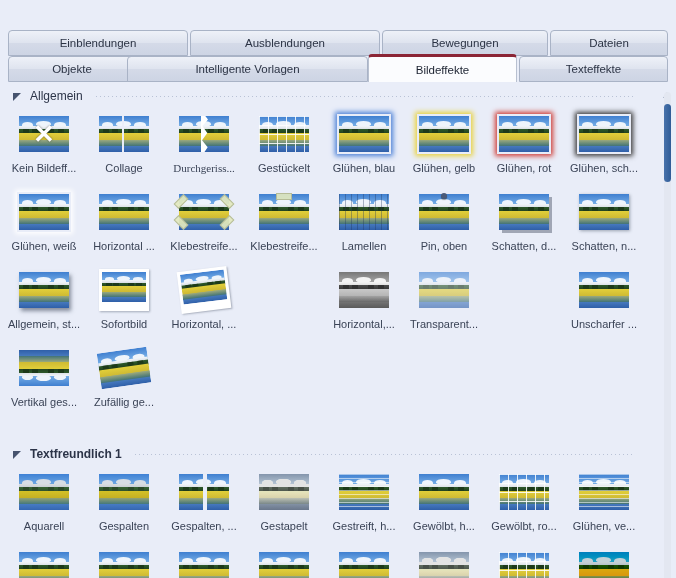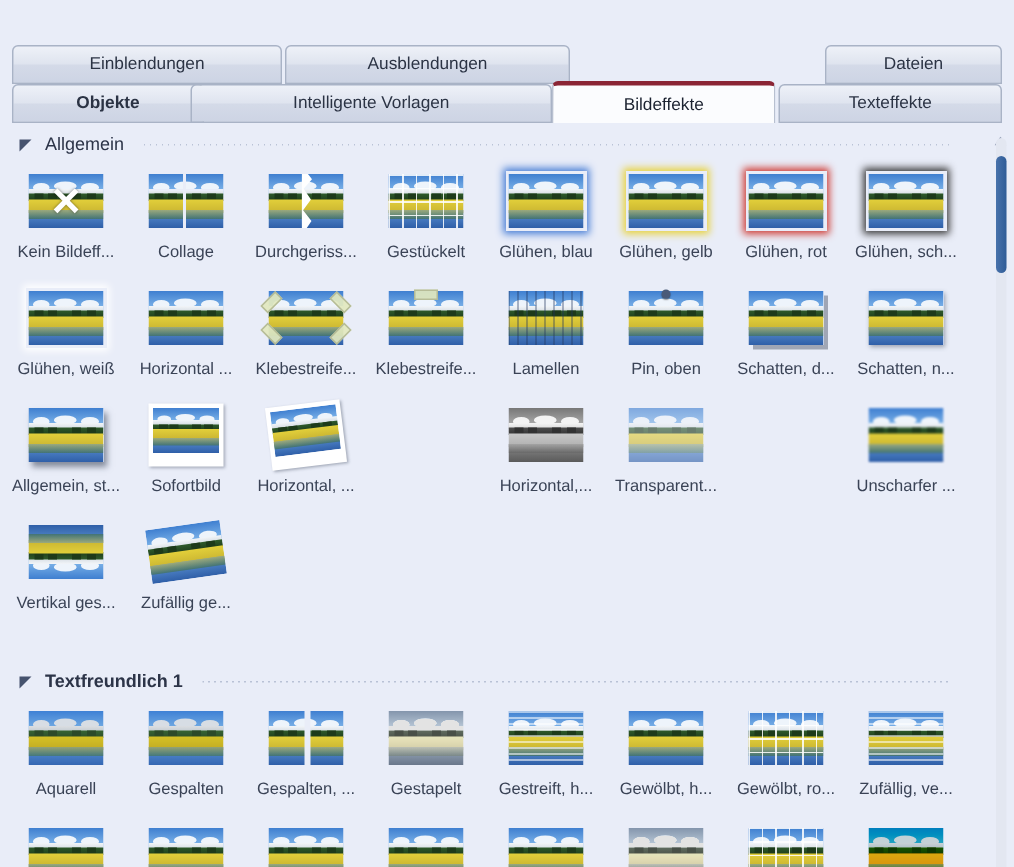--- a/index.html
+++ b/index.html
@@ -150,26 +150,29 @@
   <div class="topline"></div>
 
   <div class="tabbar">
     <div class="tabrow r1">
         <div class="tab" style="left: 8px; width: 180px;">
           <span>Einblendungen</span>
         </div>
         <div class="tab" style="left: 190px; width: 190px;">
           <span>Ausblendungen</span>
         </div>
+        <div class="tab" style="left: 382px; width: 166px;">
+          <span>Bewegungen</span>
+        </div>
         <div class="tab" style="left: 550px; width: 118px;">
           <span>Dateien</span>
         </div>
       </div>
     <div class="tabrow r2">
-        <div class="tab" style="left: 8px; width: 128px; font-weight: bold;">
+        <div class="tab" style="left: 8px; width: 128px;">
           <span>Objekte</span>
         </div>
         <div class="tab" style="left: 127px; width: 241px;">
           <span>Intelligente Vorlagen</span>
         </div>
         <div class="tab active" style="left: 368px; width: 149px; top: -2px;">
           <span>Bildeffekte</span>
         </div>
         <div class="tab" style="left: 519px; width: 149px;">
           <span>Texteffekte</span>
@@ -222,21 +225,21 @@
               <span class="vline" style="left:26%"></span>
               <span class="vline" style="left:58%"></span>
               <span class="vline" style="left:78%"></span>
               <span class="field"></span>
               <span class="water"></span>
               <span class="refl"></span>
             </span>
           </div>
           <div class="caption">Collage</div>
         </div>
-        <div class="cell" style="left: 164px; top: 0px;">
+        <div class="cell" style="left: 164px; top: 0px; font-family: Liberation Serif, serif;">
           <div class="thumbhold">
             <span class="ls ov-torn">
               <span class="sky"></span>
               <span class="cloud" style="left:6%;width:22%"></span>
               <span class="cloud" style="left:34%;width:30%;top:14%"></span>
               <span class="cloud" style="left:70%;width:24%"></span>
               <span class="mtn"></span>
               <span class="trees"></span>
               <span class="vline" style="left:8%"></span>
               <span class="vline" style="left:26%"></span>
@@ -851,21 +854,21 @@
               <span class="trees"></span>
               <span class="vline" style="left:8%"></span>
               <span class="vline" style="left:26%"></span>
               <span class="vline" style="left:58%"></span>
               <span class="vline" style="left:78%"></span>
               <span class="field"></span>
               <span class="water"></span>
               <span class="refl"></span>
             </span>
           </div>
-          <div class="caption">Zufällig, ve...</div>
+          <div class="caption">Glühen, ve...</div>
         </div>
         <div class="cell" style="left: 4px; top: 78px;">
           <div class="thumbhold">
             <span class="ls">
               <span class="sky"></span>
               <span class="cloud" style="left:6%;width:22%"></span>
               <span class="cloud" style="left:34%;width:30%;top:14%"></span>
               <span class="cloud" style="left:70%;width:24%"></span>
               <span class="mtn"></span>
               <span class="trees"></span>

